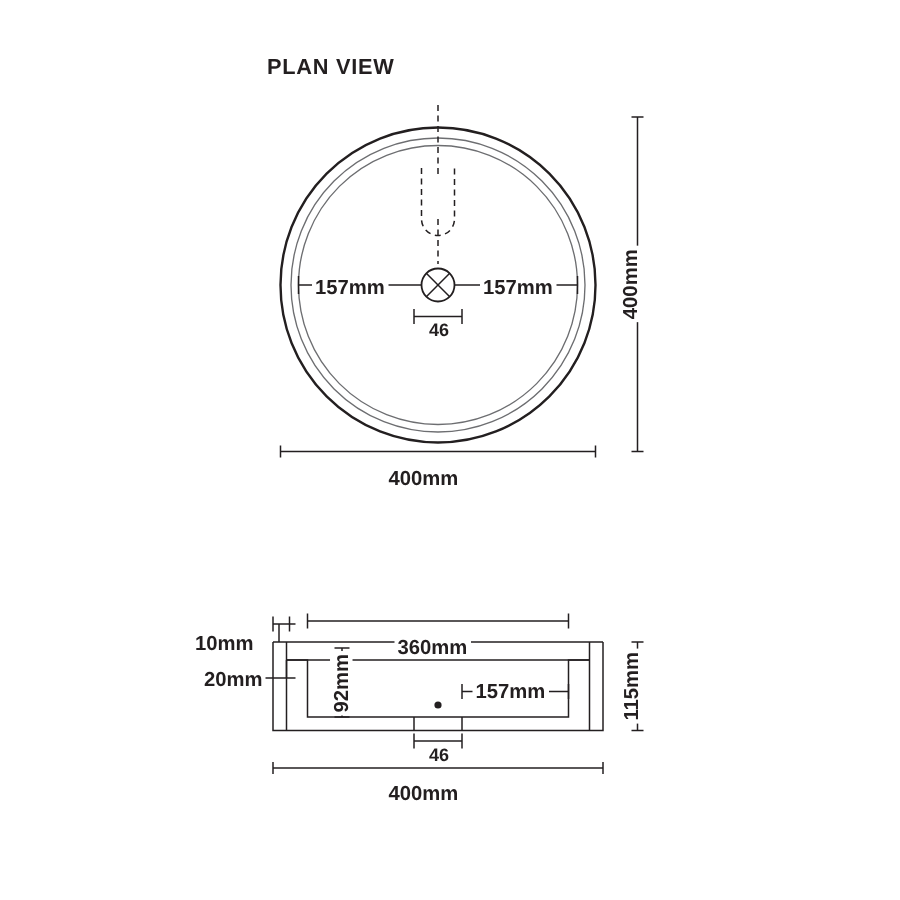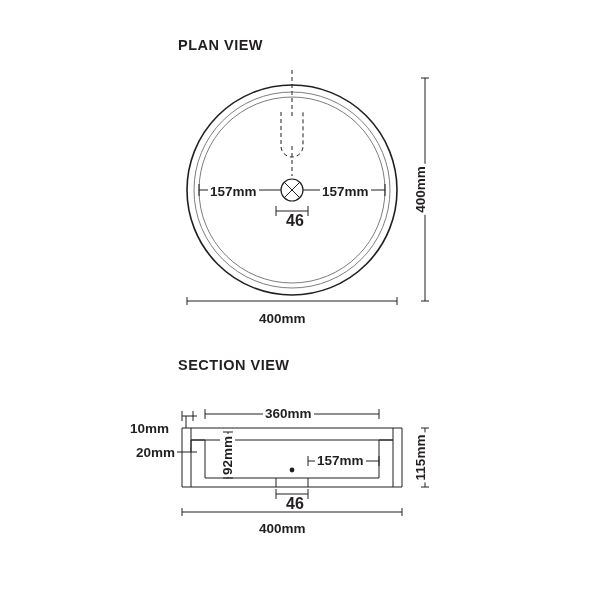--- a/index.html
+++ b/index.html
@@ -31,21 +31,21 @@
     position: absolute;
     font-size: 13.5px;
     font-weight: bold;
     color: #231f20;
     white-space: nowrap;
     background: #ffffff;
     padding: 0 2px;
     line-height: 15px;
   }
   .dim-label.small {
-    font-size: 16px;
+    font-size: 12px;
   }
   .vert {
     transform: rotate(-90deg);
     transform-origin: 50% 50%;
   }
   svg {
     position: absolute;
     left: 0;
     top: 0;
     overflow: visible;
@@ -109,21 +109,20 @@
     <line class="ln" x1="421" y1="301" x2="429" y2="301"></line>
     <line class="ln" x1="425" y1="78" x2="425" y2="301"></line>
   </svg>
 
   <div class="dim-label" style="left:208px; top:184px;">157mm</div>
   <div class="dim-label" style="left:320px; top:184px;">157mm</div>
   <div class="dim-label small" style="left:284px; top:213px;">46</div>
   <div class="dim-label" style="left:257px; top:311px;">400mm</div>
   <div class="dim-label vert" style="left:395px; top:182px;">400mm</div>
 
-  <div class="view-title" id="section-title">SECTION VIEW</div>
 
   <svg width="600" height="600">
 
     <path class="ln" d="M182,428 L182,487 L402,487 L402,428"></path>
     <line class="ln" x1="182" y1="428" x2="402" y2="428"></line>
 
     <line class="ln" x1="191" y1="428" x2="191" y2="487"></line>
     <line class="ln" x1="393" y1="428" x2="393" y2="487"></line>
     <line class="ln" x1="191" y1="440" x2="393" y2="440"></line>
 
@@ -162,19 +161,19 @@
     <line class="ln" x1="182" y1="512" x2="402" y2="512"></line>
 
     <line class="ln" x1="421" y1="428" x2="429" y2="428"></line>
     <line class="ln" x1="421" y1="487" x2="429" y2="487"></line>
     <line class="ln" x1="425" y1="428" x2="425" y2="487"></line>
   </svg>
 
   <div class="dim-label" style="left:128px; top:402px;margin-top:19px;">10mm</div>
   <div class="dim-label" style="left:134px; top:445px;">20mm</div>
   <div class="dim-label vert" style="left:206px; top:448px;">92mm</div>
-  <div class="dim-label" style="left:263px; top:406px;">360mm</div>
+  <div class="dim-label" style="left:263px; top:424px;">360mm</div>
   <div class="dim-label" style="left:315px; top:453px;">157mm</div>
   <div class="dim-label small" style="left:284px; top:496px;">46</div>
   <div class="dim-label" style="left:257px; top:521px;">400mm</div>
   <div class="dim-label vert" style="left:396px; top:450px;">115mm</div>
 
 </div>
 
 </body></html>

